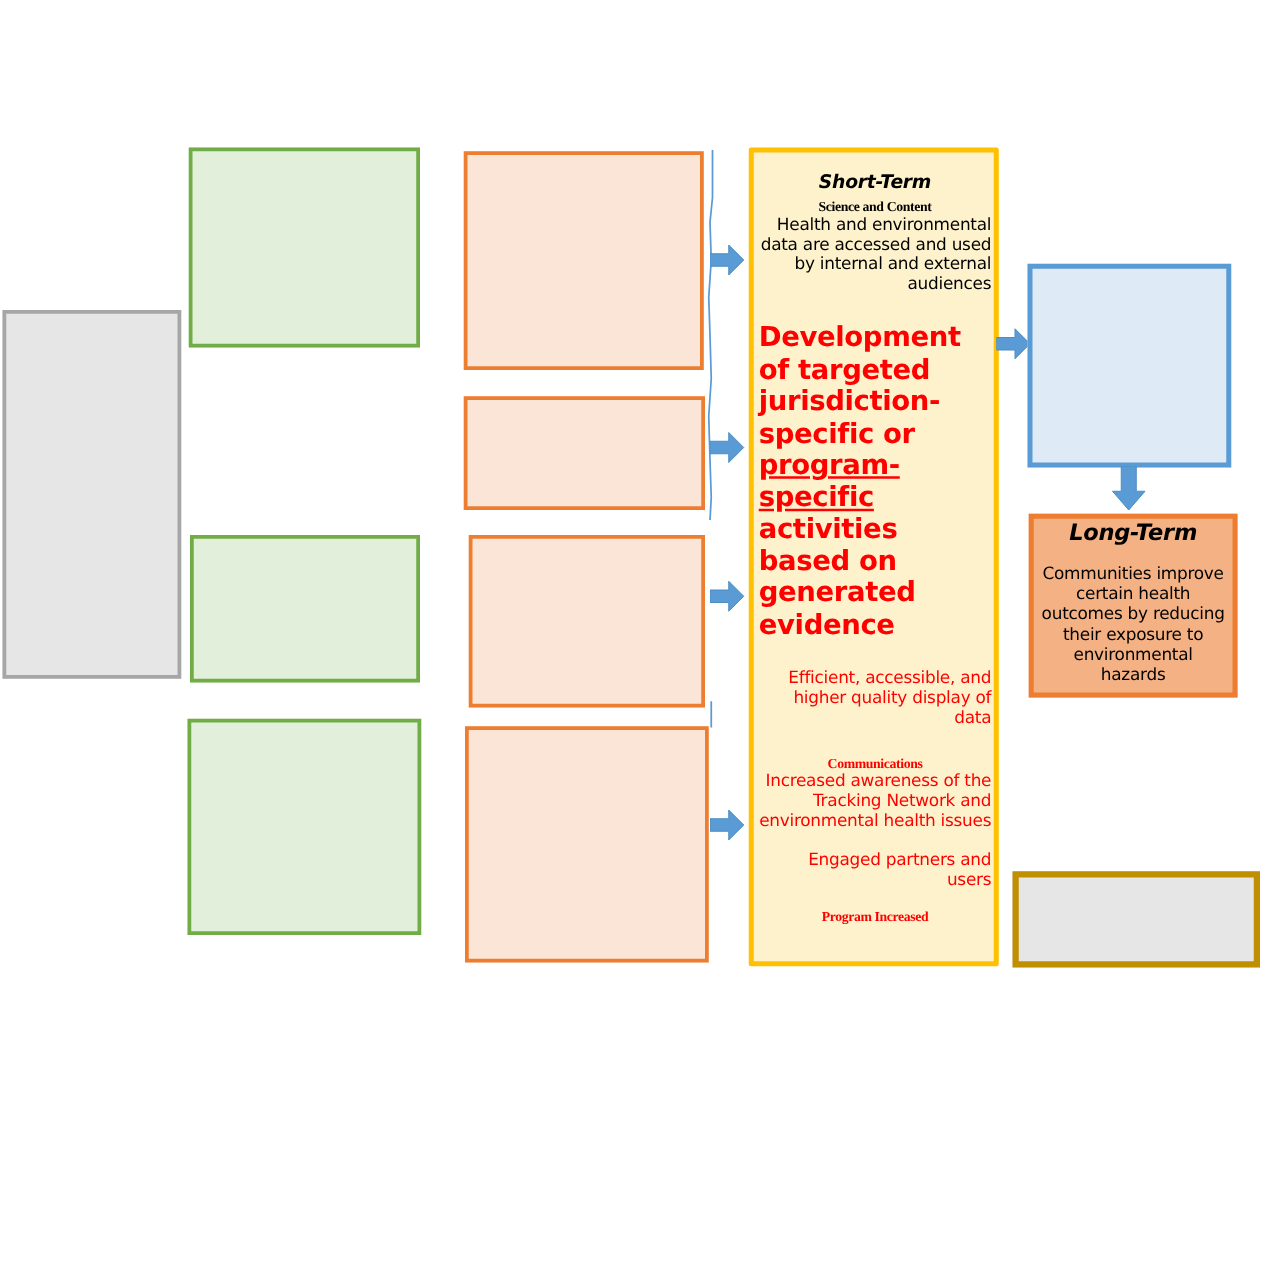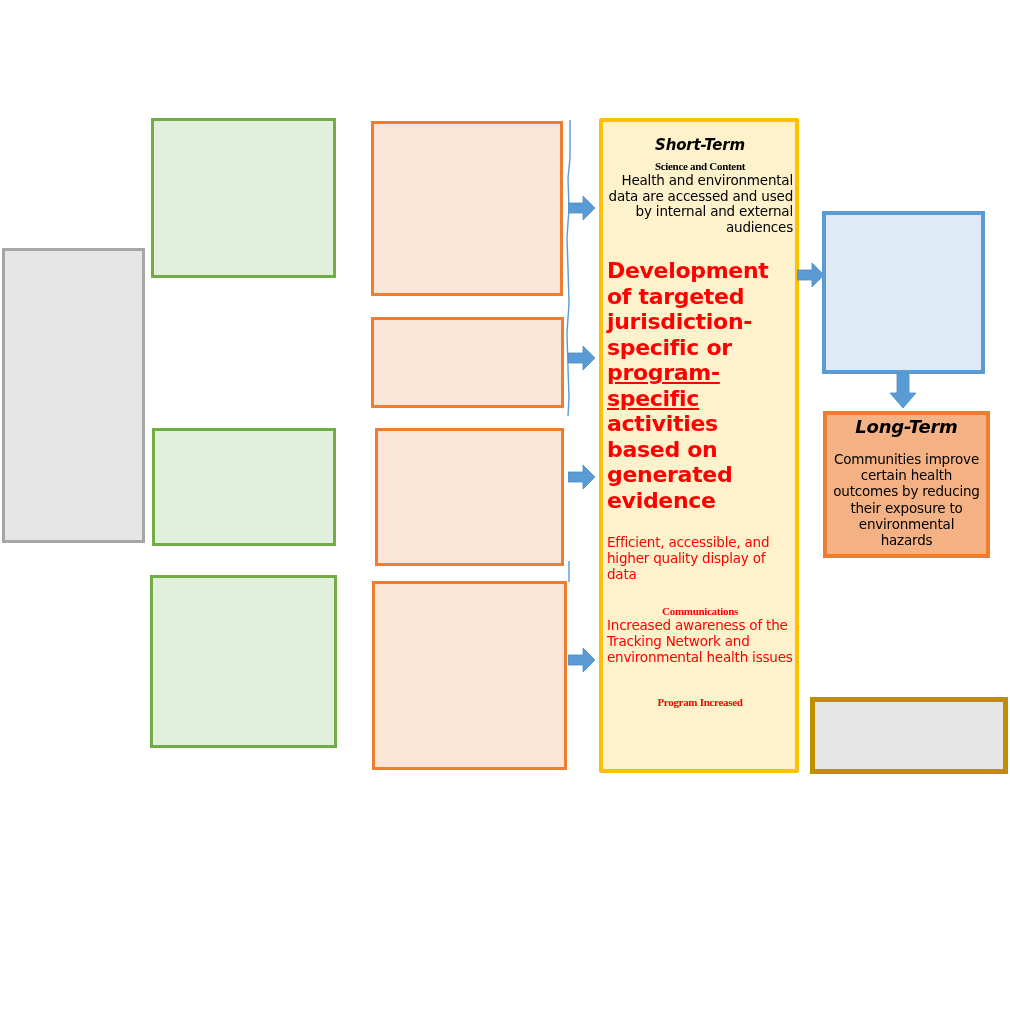--- a/index.html
+++ b/index.html
@@ -135,21 +135,21 @@
   .sec-head.red   { color: #ff0000; }
 
   .sec-body {
     font-size: 13.5px;
     line-height: 1.18;
     margin: 0;
     text-align: left;
     letter-spacing: -0.2px;
   }
   .sec-body.black { color: #000000; text-align: right; }
-  .sec-body.red   { color: #ff0000; }
+  .sec-body.red   { color: #ff0000; text-align: right; }
 
   .big-red {
     color: #ff0000;
     font-weight: bold;
     font-size: 22px;
     line-height: 1.16;
     letter-spacing: -0.3px;
     margin: 0;
     text-align: left;
   }
@@ -245,20 +245,21 @@
     <div class="sec">
       <p class="sec-body red">Efficient, accessible, and higher quality display of data</p>
     </div>
 
     <div class="gap-lg"></div>
 
     <div class="sec">
       <p class="sec-head red">Communications</p>
       <p class="sec-body red">Increased awareness of the Tracking Network and environmental health issues</p>
       <div class="gap-md"></div>
+      <p class="sec-body red">Engaged partners and users</p>
     </div>
 
     <div class="gap-md"></div>
 
     <div class="sec">
       <p class="sec-head red">Program Increased</p>
       <div class="gap-md"></div>
     </div>
 
   </div>

